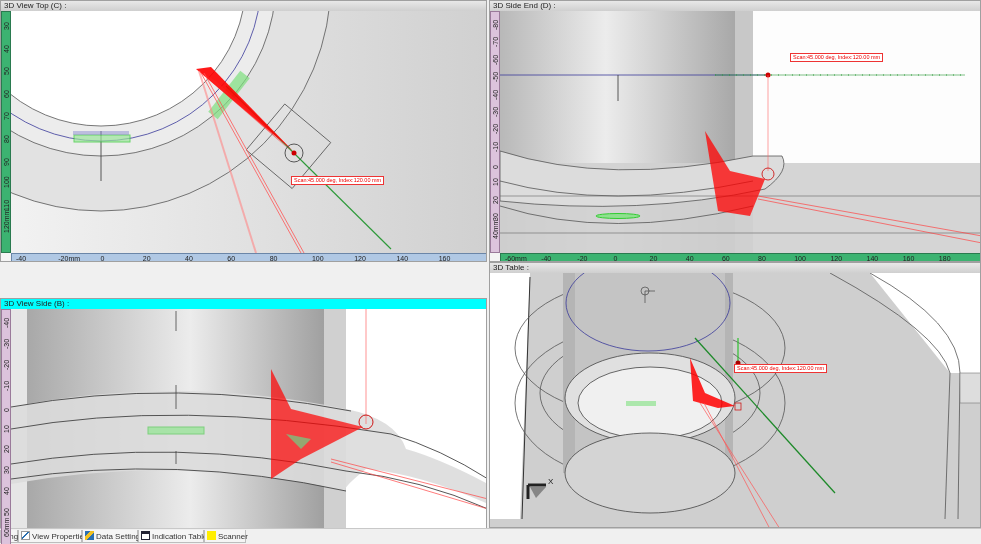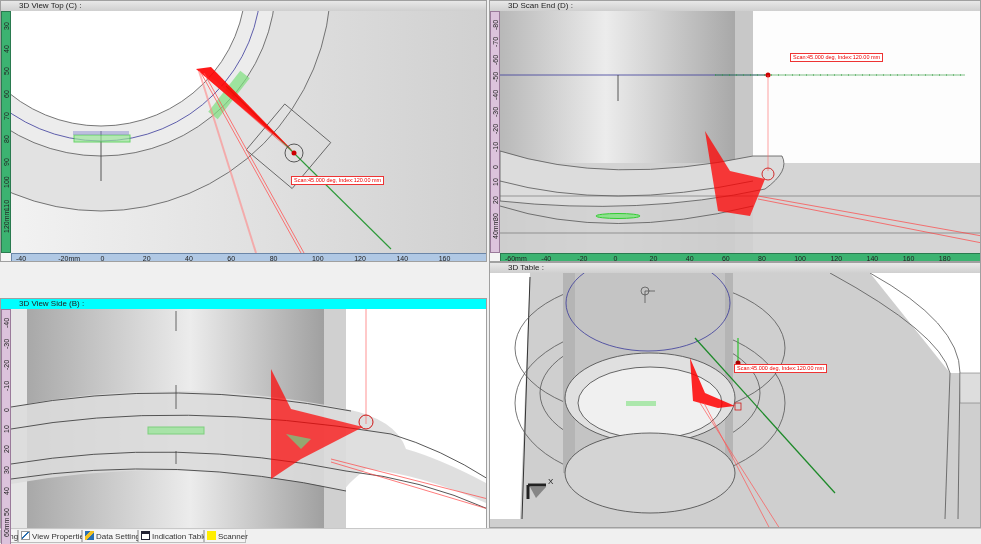--- a/index.html
+++ b/index.html
@@ -1,18 +1,18 @@
 <!DOCTYPE html>
 <html><head>
 <meta charset="utf-8">
 <style>
   html,body{margin:0;padding:0;}
   body{width:981px;height:544px;overflow:hidden;background:#f0f0f0;font-family:"Liberation Sans",sans-serif;position:relative;}
   .pane{position:absolute;background:#d9d9d9;overflow:hidden;border:1px solid #a0a0a0;box-sizing:border-box;}
-  .pane-title{position:absolute;left:0;top:0;right:0;height:10px;font-size:8px;line-height:10px;padding-left:18px;color:#222;background:linear-gradient(#e8e8e8,#cfcfcf);z-index:5;white-space:nowrap;}
+  .pane-title{position:absolute;left:0;top:0;right:0;height:10px;font-size:8px;line-height:10px;padding-left:3px;color:#222;background:linear-gradient(#e8e8e8,#cfcfcf);z-index:5;white-space:nowrap;}
   .pane-title.active{background:#00ffff;}
   .vruler{position:absolute;width:10px;z-index:4;}
   .hruler{position:absolute;height:10px;z-index:4;}
   .ruler-green{background:#3cb371;border:1px solid #2a7a4f;box-sizing:border-box;}
   .ruler-pink{background:#dcc3dc;border:1px solid #9a7a9a;box-sizing:border-box;}
   .ruler-blue{background:#b0c8e4;border:1px solid #6b86a8;box-sizing:border-box;}
   .corner{position:absolute;width:10px;height:10px;background:#f4f4f4;z-index:4;}
   .tick-label{position:absolute;font-size:7px;color:#222;line-height:8px;white-space:nowrap;}
   .vruler .tick-label{transform:rotate(-90deg);transform-origin:left top;}
   svg.scene{position:absolute;left:0;top:0;}
@@ -79,21 +79,21 @@
       <span class="tick-label" style="left: 215.364px; top: 1px;">60</span>
       <span class="tick-label" style="left: 257.636px; top: 1px;">80</span>
       <span class="tick-label" style="left: 299.909px; top: 1px;">100</span>
       <span class="tick-label" style="left: 342.182px; top: 1px;">120</span>
       <span class="tick-label" style="left: 384.455px; top: 1px;">140</span>
       <span class="tick-label" style="left: 426.727px; top: 1px;">160</span>
     </div>
 </div>
 
 <div class="pane" style="left:489px;top:0;width:492px;height:262px;">
-  <div class="pane-title">3D Scan End (D) :</div>
+  <div class="pane-title">3D Side End (D) :</div>
   <svg class="scene" width="492" height="262">
     <defs>
       <linearGradient id="gCyl" x1="0" x2="1">
           <stop offset="0" stop-color="#b8b8b8"></stop>
           <stop offset="0.45" stop-color="#ececec"></stop>
           <stop offset="1" stop-color="#a8a8a8"></stop>
         </linearGradient>
     </defs>
     <rect x="10" y="10" width="482" height="242" fill="#fdfdfd"></rect>
     <rect x="10" y="10" width="235" height="242" fill="url(#gCyl)"></rect>

